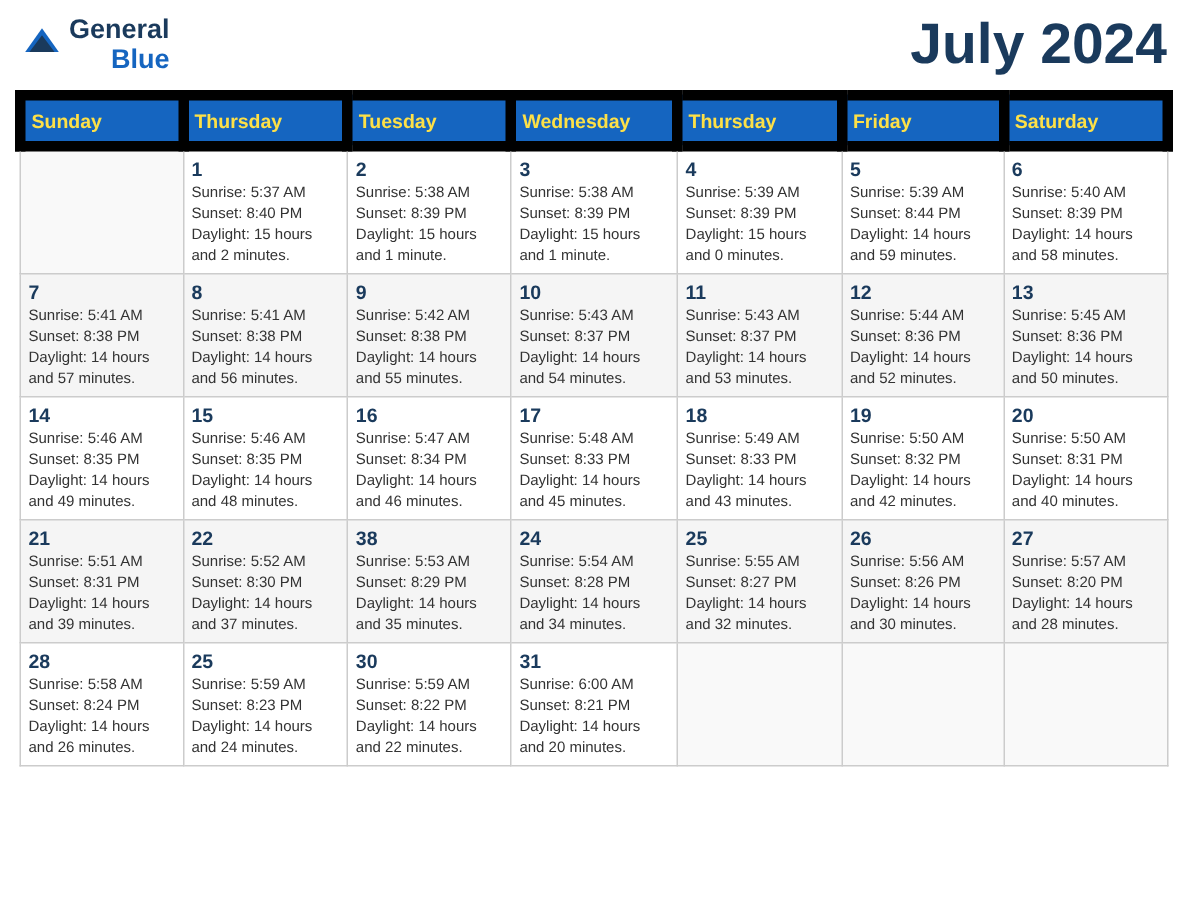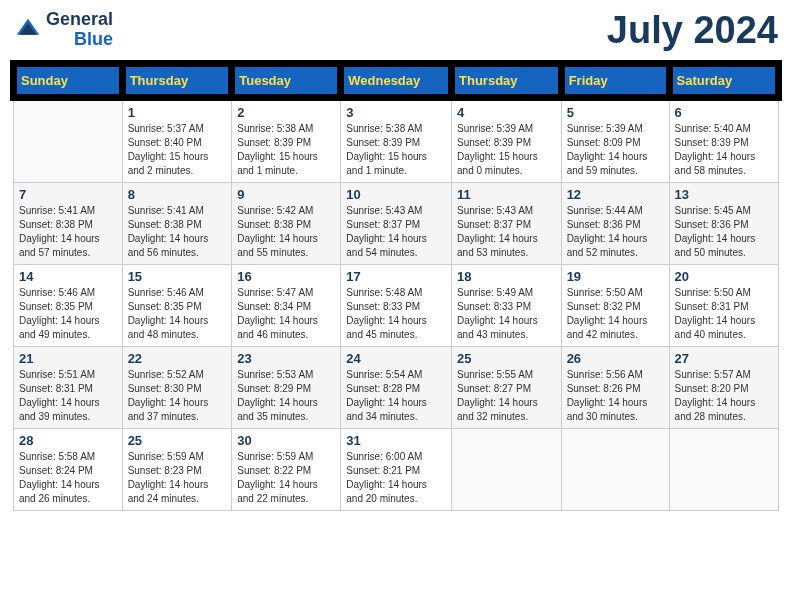--- a/index.html
+++ b/index.html
@@ -151,21 +151,21 @@
         <td>
           <span class="day-num">4</span>
           <div class="day-info">Sunrise: 5:39 AM
 Sunset: 8:39 PM
 Daylight: 15 hours
 and 0 minutes.</div>
         </td>
         <td>
           <span class="day-num">5</span>
           <div class="day-info">Sunrise: 5:39 AM
-Sunset: 8:09 PM
+Sunset: 8:44 PM
 Daylight: 14 hours
 and 59 minutes.</div>
         </td>
         <td>
           <span class="day-num">6</span>
           <div class="day-info">Sunrise: 5:40 AM
 Sunset: 8:39 PM
 Daylight: 14 hours
 and 58 minutes.</div>
         </td>
@@ -281,21 +281,21 @@
 and 39 minutes.</div>
         </td>
         <td>
           <span class="day-num">22</span>
           <div class="day-info">Sunrise: 5:52 AM
 Sunset: 8:30 PM
 Daylight: 14 hours
 and 37 minutes.</div>
         </td>
         <td>
-          <span class="day-num">23</span>
+          <span class="day-num">38</span>
           <div class="day-info">Sunrise: 5:53 AM
 Sunset: 8:29 PM
 Daylight: 14 hours
 and 35 minutes.</div>
         </td>
         <td>
           <span class="day-num">24</span>
           <div class="day-info">Sunrise: 5:54 AM
 Sunset: 8:28 PM
 Daylight: 14 hours

